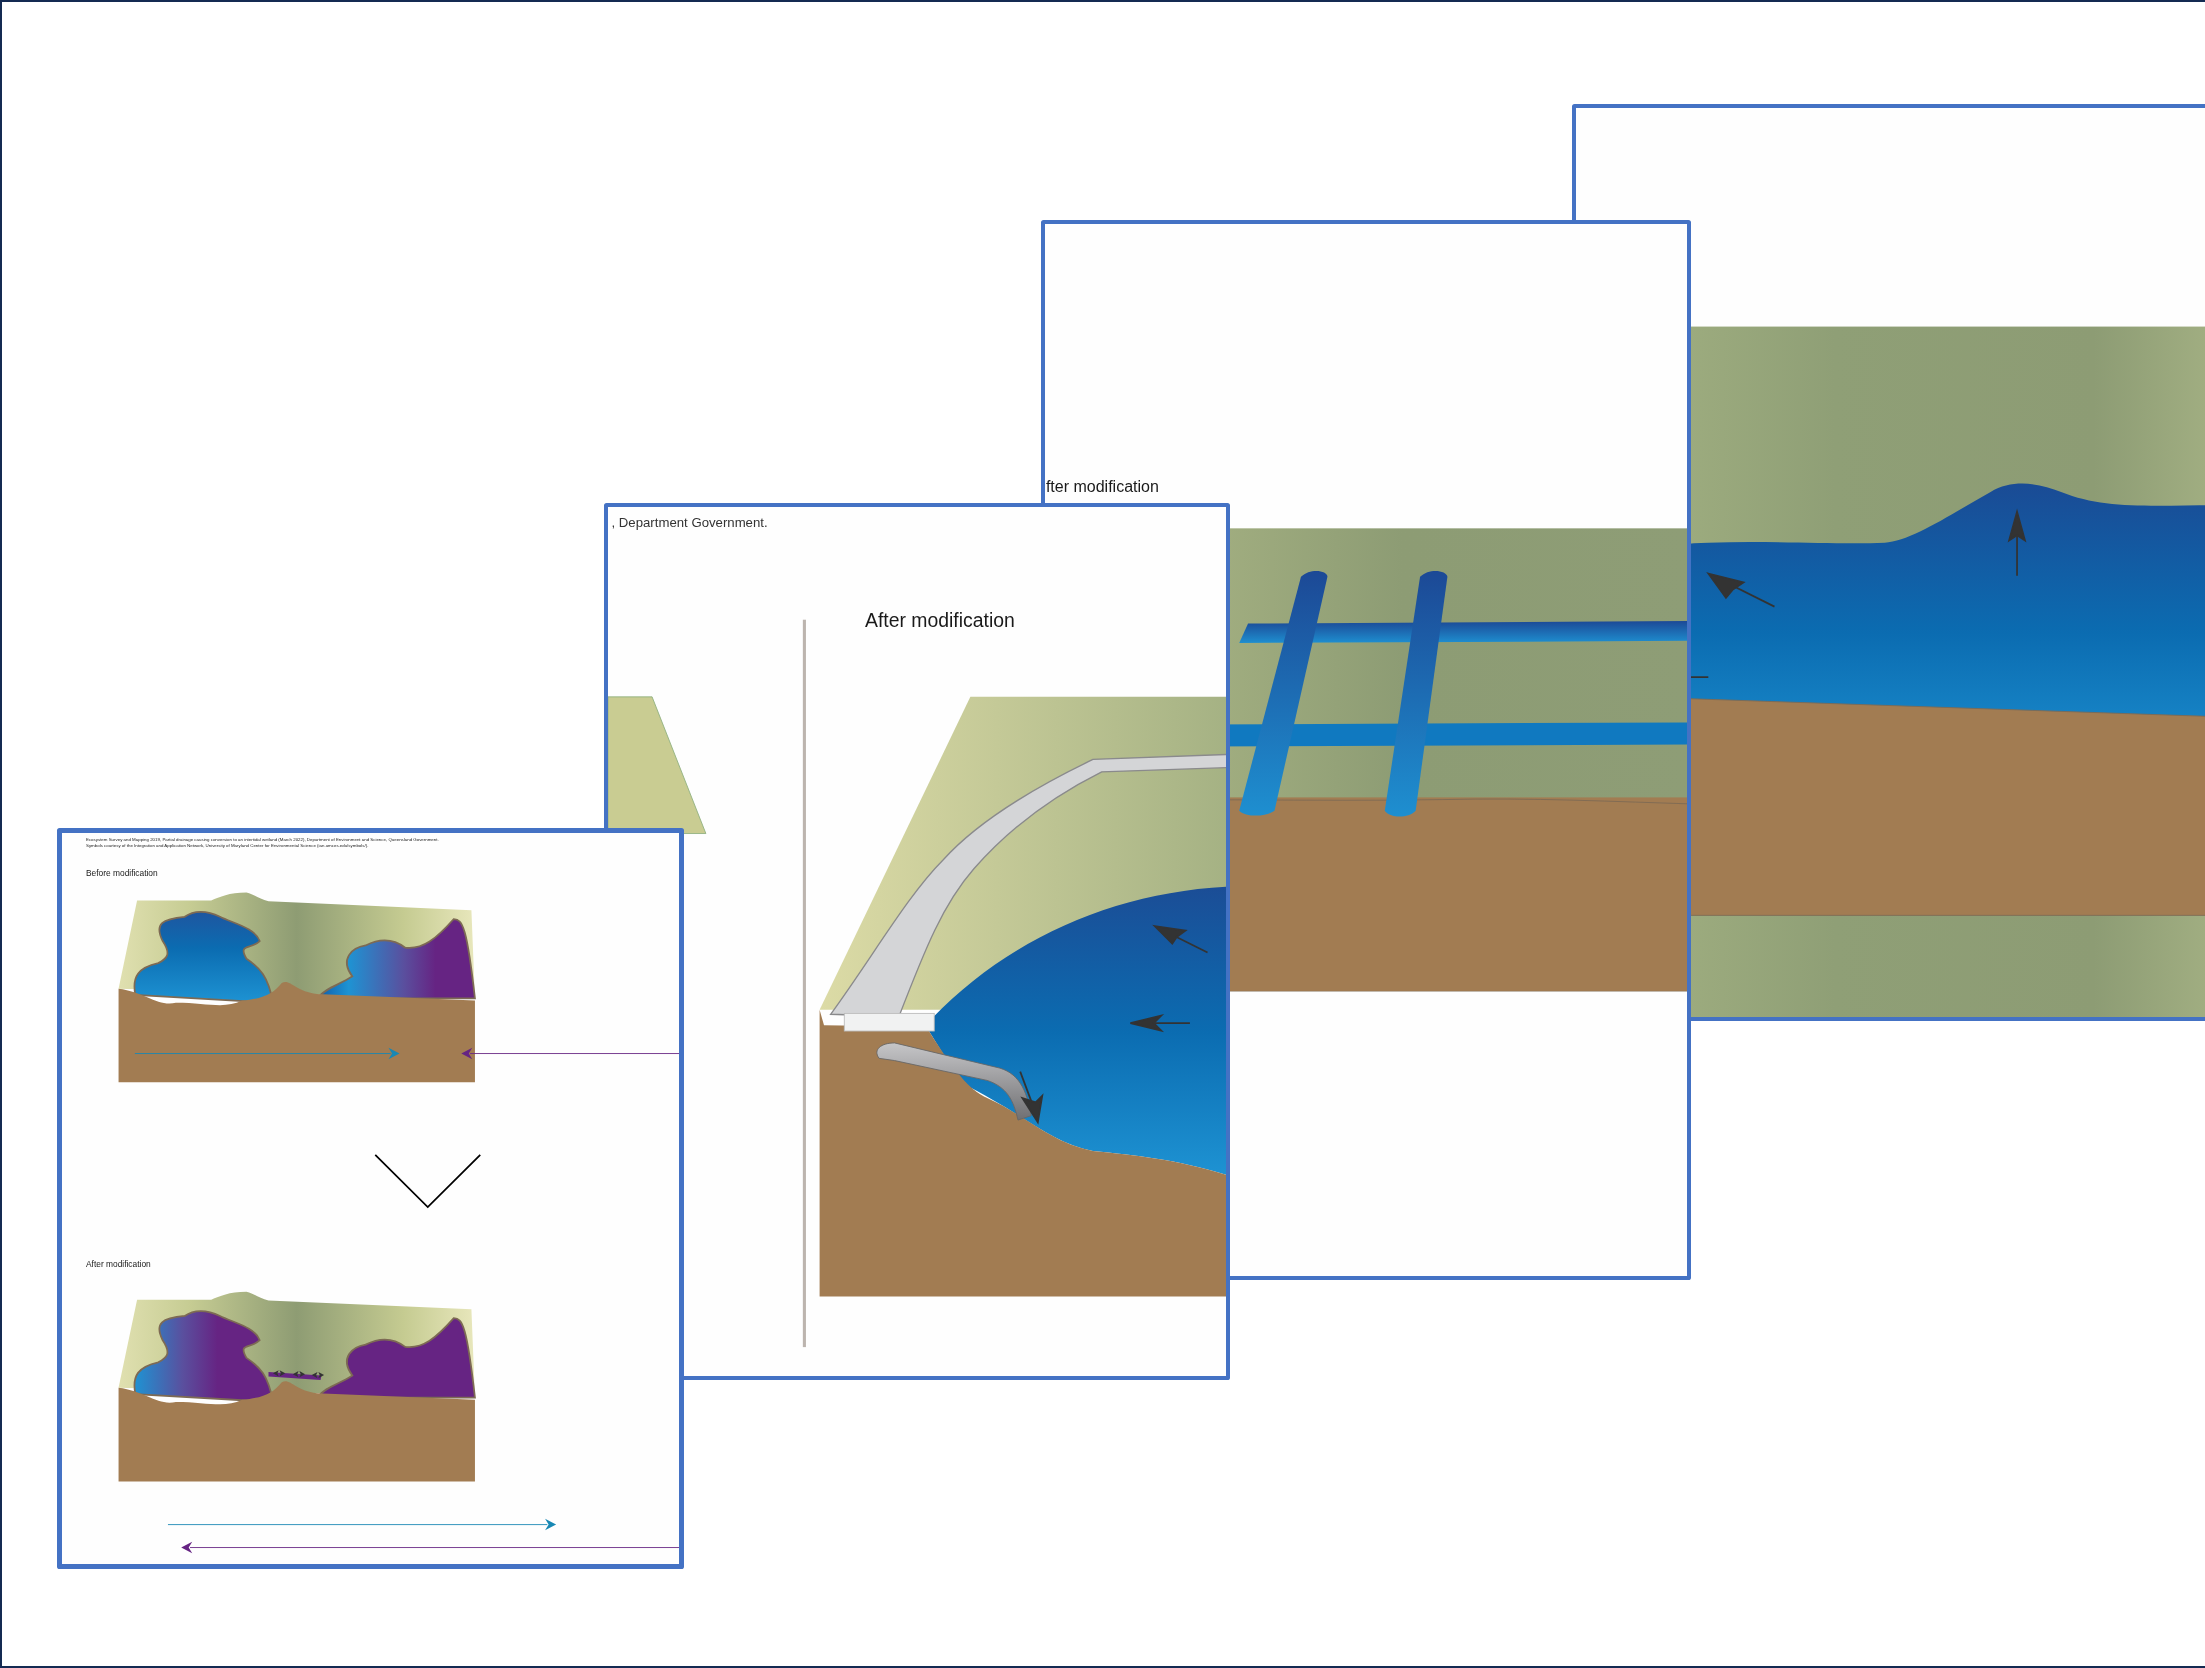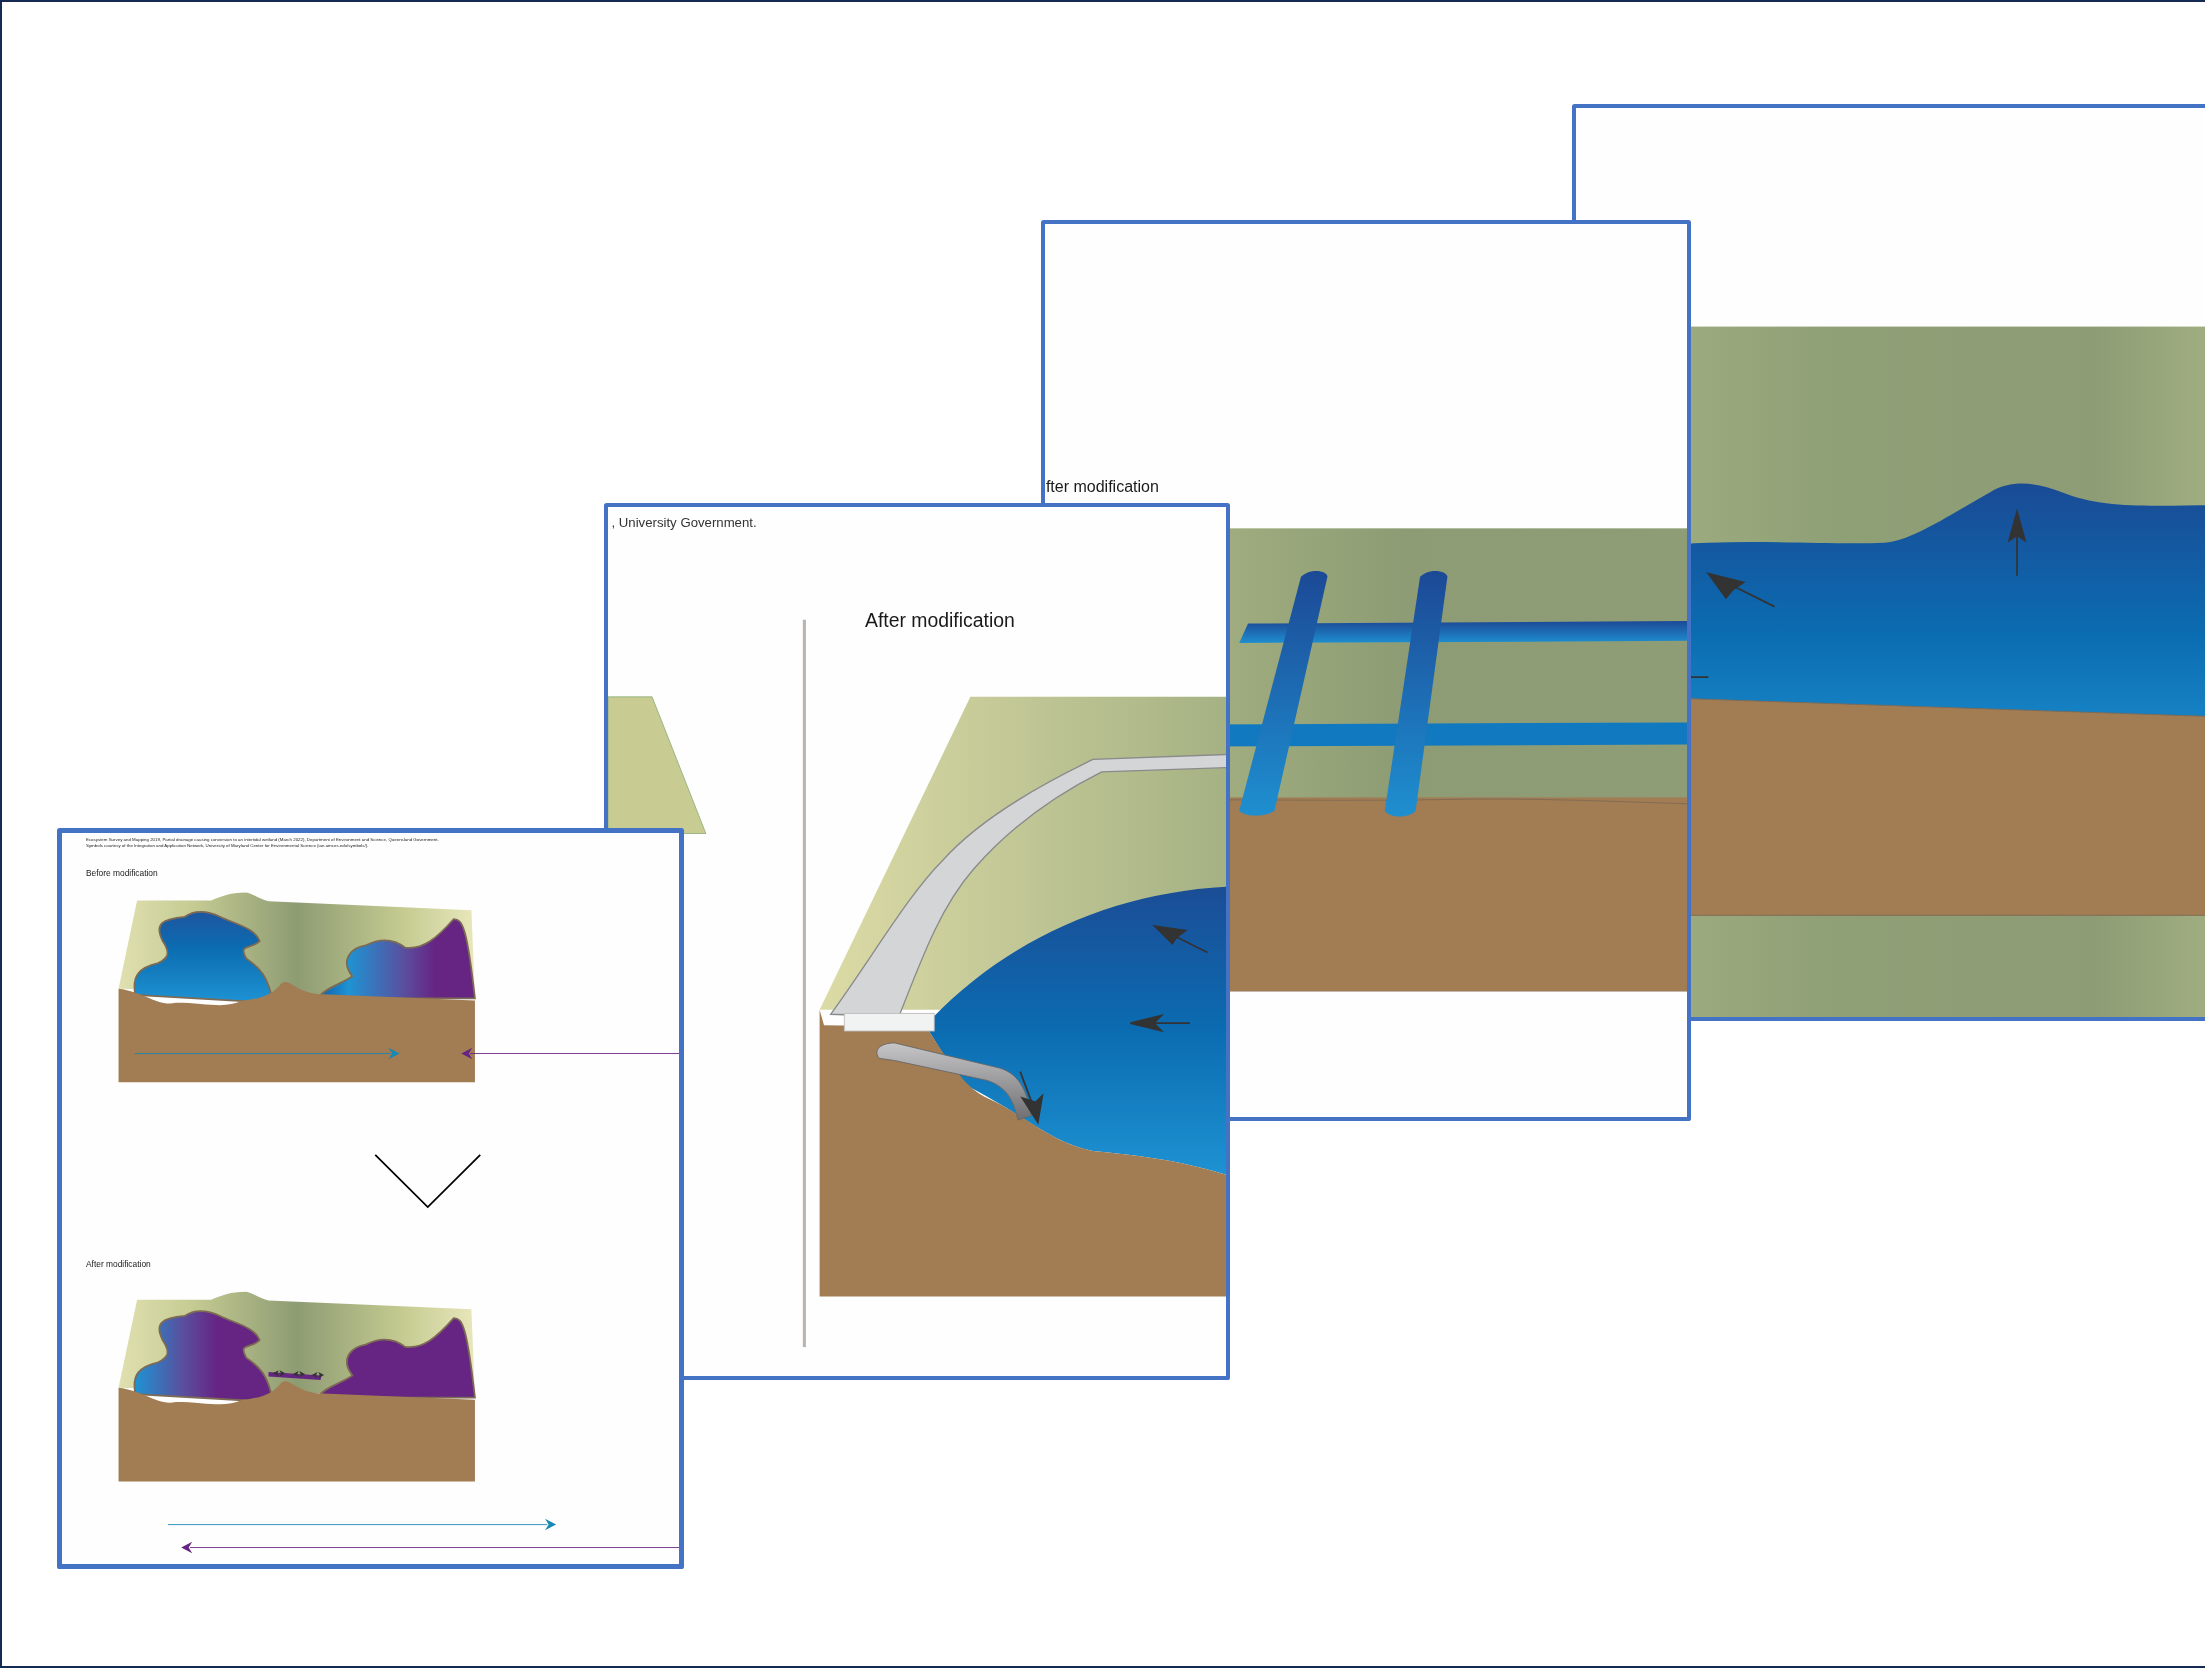--- a/index.html
+++ b/index.html
@@ -48,21 +48,21 @@
         <line x1="300" y1="1290" x2="200" y2="1290"></line>
         <polygon points="160,1290 240,1270 220,1290 240,1310"></polygon>
       </g>
       <g stroke="#333" stroke-width="4" fill="#333">
         <line x1="1000" y1="1060" x2="1000" y2="950"></line>
         <polygon points="1000,915 1018,980 1000,968 982,980"></polygon>
       </g>
     </svg>
   </div>
 
-  <div class="card" style="left:1039px; top:218px; width:650px; height:901px;">
+  <div class="card" style="left:1039px; top:218px; width:650px; height:1060px;">
     <span class="txt label-lg" style="left:0.9px; top:254px; font-size:16px;">fter modification</span>
     <svg width="650" height="917" viewBox="0 0 1473 2079">
       <defs>
         <linearGradient id="c3land" x1="0" y1="0" x2="1" y2="0">
           <stop offset="0" stop-color="#b3bd8a"></stop>
             <stop offset="0.55" stop-color="#8d9c74"></stop>
             <stop offset="1" stop-color="#8e9d76"></stop>
         </linearGradient>
         <linearGradient id="c3ch" x1="0" y1="0" x2="0" y2="1">
           <stop offset="0" stop-color="#1c4996"></stop>
@@ -77,21 +77,21 @@
       <path d="M460 906 L1473 900 L1473 945 L440 950 Z" fill="url(#c3ch)"></path>
       <path d="M0 1136 L1473 1130 L1473 1180 L0 1186 Z" fill="#1079c0"></path>
 
       <path d="M580 800 C600 780 640 785 640 800 L520 1330 C500 1345 455 1345 440 1330 Z" fill="url(#c3ch)"></path>
       <path d="M850 800 C870 780 910 785 912 800 L840 1330 C820 1350 780 1345 770 1330 Z" fill="url(#c3ch)"></path>
       <rect x="0" y="1740" width="1473" height="340" fill="#fefefe"></rect>
     </svg>
   </div>
 
   <div class="card" style="left:602px; top:501px; width:626px; height:877px;">
-    <span class="txt gov" style="left:3.5px; top:8px;">, University Government.</span>
+    <span class="txt gov" style="left:3.5px; top:8px;">, Department Government.</span>
     <span class="txt label-md" style="left:257px; top:102px;">After modification</span>
     <svg width="626" height="877" viewBox="0 0 1420 1988">
       <defs>
         <linearGradient id="c2land" x1="0" y1="0" x2="1" y2="0">
           <stop offset="0" stop-color="#dcdba6"></stop>
             <stop offset="1" stop-color="#a4b183"></stop>
         </linearGradient>
         <linearGradient id="c2water" x1="0" y1="0" x2="0" y2="1">
           <stop offset="0" stop-color="#1b4d96"></stop>
             <stop offset="0.5" stop-color="#0b6cb1"></stop>

